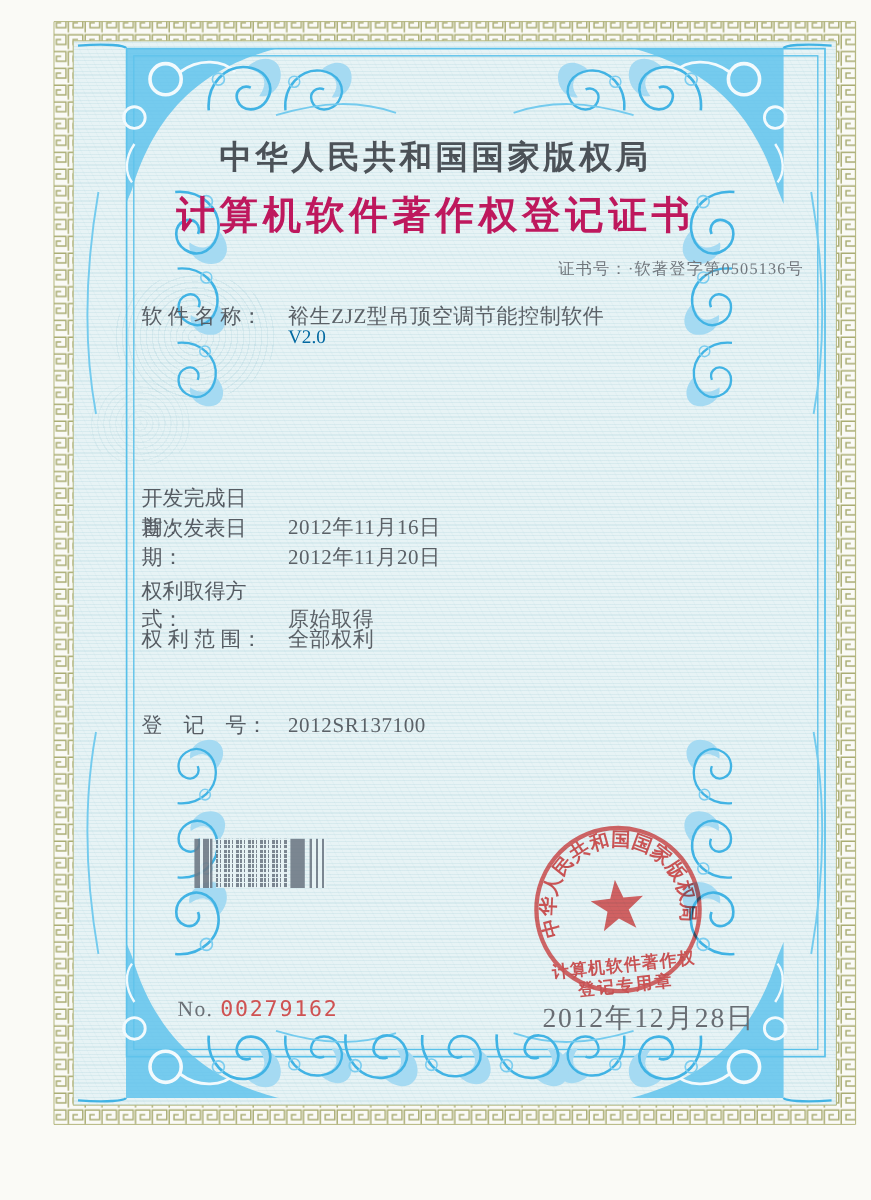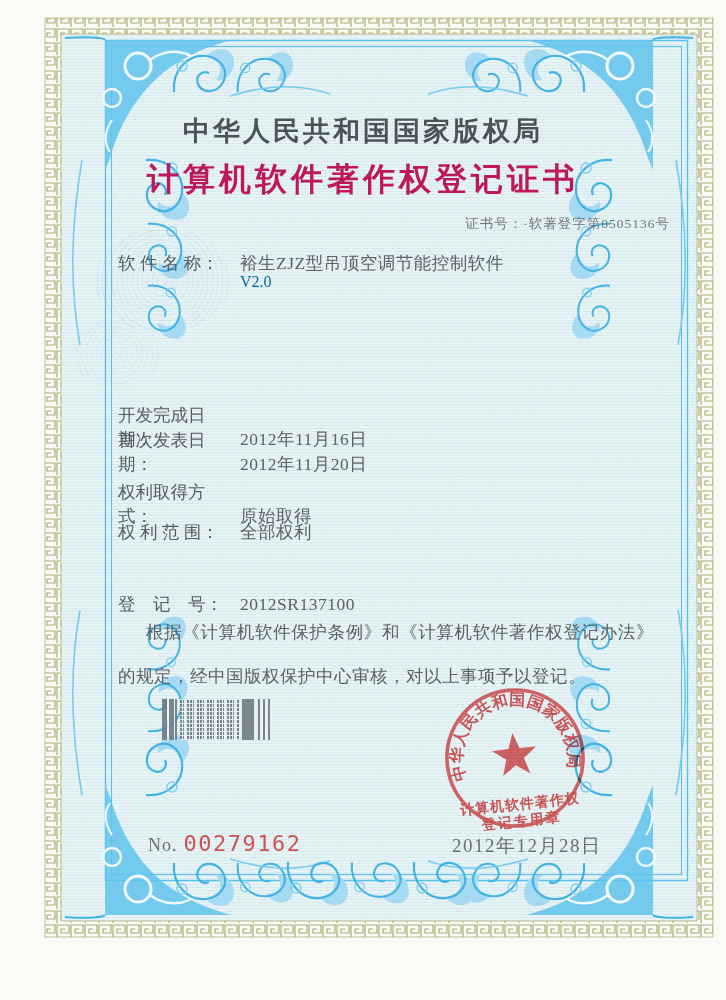--- a/index.html
+++ b/index.html
@@ -68,23 +68,23 @@
   .bc-sep{width:12px;height:100%;background:#6d7884;margin-left:2px;}
   .bc-end{
     width:14px;height:100%;margin-left:4px;
     background:linear-gradient(90deg,#6d7884 0 2px,#e7f3f5 2px 5px,#6d7884 5px 7px,#e7f3f5 7px 10px,#6d7884 10px 12px,#e7f3f5 12px 14px);
   }
 
   
   .serial{left:148px;top:831px;font-size:18px;color:#6b7076;letter-spacing:1px;}
   .serial .num{
     color:#cf5252;font-family:"DejaVu Sans Mono",monospace;
-    font-size:22px;letter-spacing:1.5px;margin-left:6px;
-  }
-  .issue-date{left:452px;top:833px;font-size:19px;color:#686d73;letter-spacing:1.5px;}
+    font-size:18px;letter-spacing:1.5px;margin-left:6px;
+  }
+  .issue-date{left:452px;top:833px;font-size:23px;color:#686d73;letter-spacing:1.5px;}
 
   
   .seal{
     left:420px;top:663px;width:190px;height:190px;
     transform:rotate(-6deg);
     mix-blend-mode:multiply;opacity:.92;
   }
 </style>
 </head>
 <body>
@@ -163,21 +163,20 @@
   </div>
 
   <div class="abs field-row" style="top:480px;">
     <span class="flabel">权利取得方式：</span><span class="fvalue">原始取得</span>
   </div>
 
   <div class="abs field-row" style="top:561px;margin-top:31px;">
     <span class="flabel">登　记　号：</span><span class="fvalue">2012SR137100</span>
   </div>
 
-  <div class="abs statement">根据《计算机软件保护条例》和《计算机软件著作权登记办法》的规定，经中国版权保护中心审核，对以上事项予以登记。</div>
 
   <div class="abs barcode">
     <div class="bc-start"></div>
     <div class="bc-mid"></div>
     <div class="bc-sep"></div>
     <div class="bc-end"></div>
   </div>
 
   <div class="abs serial">
     <span>No.</span><span class="num">00279162</span>

